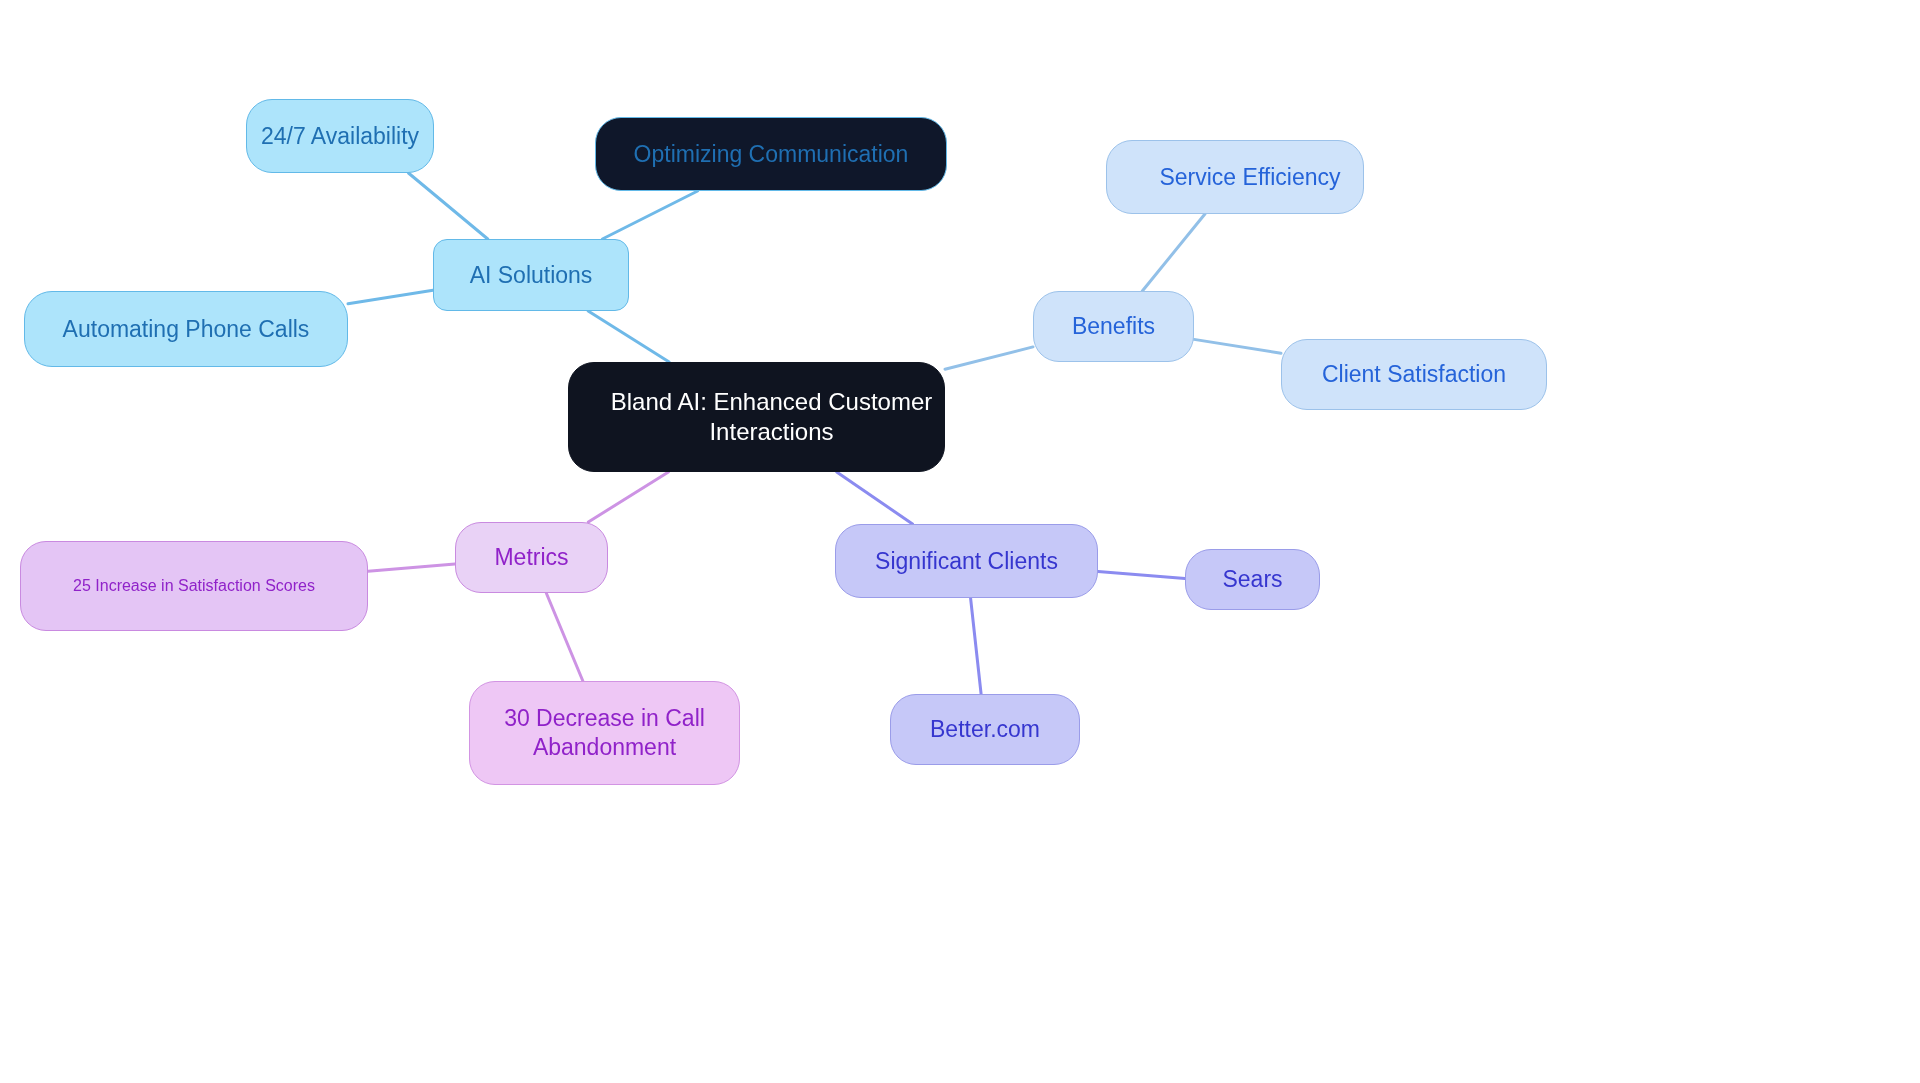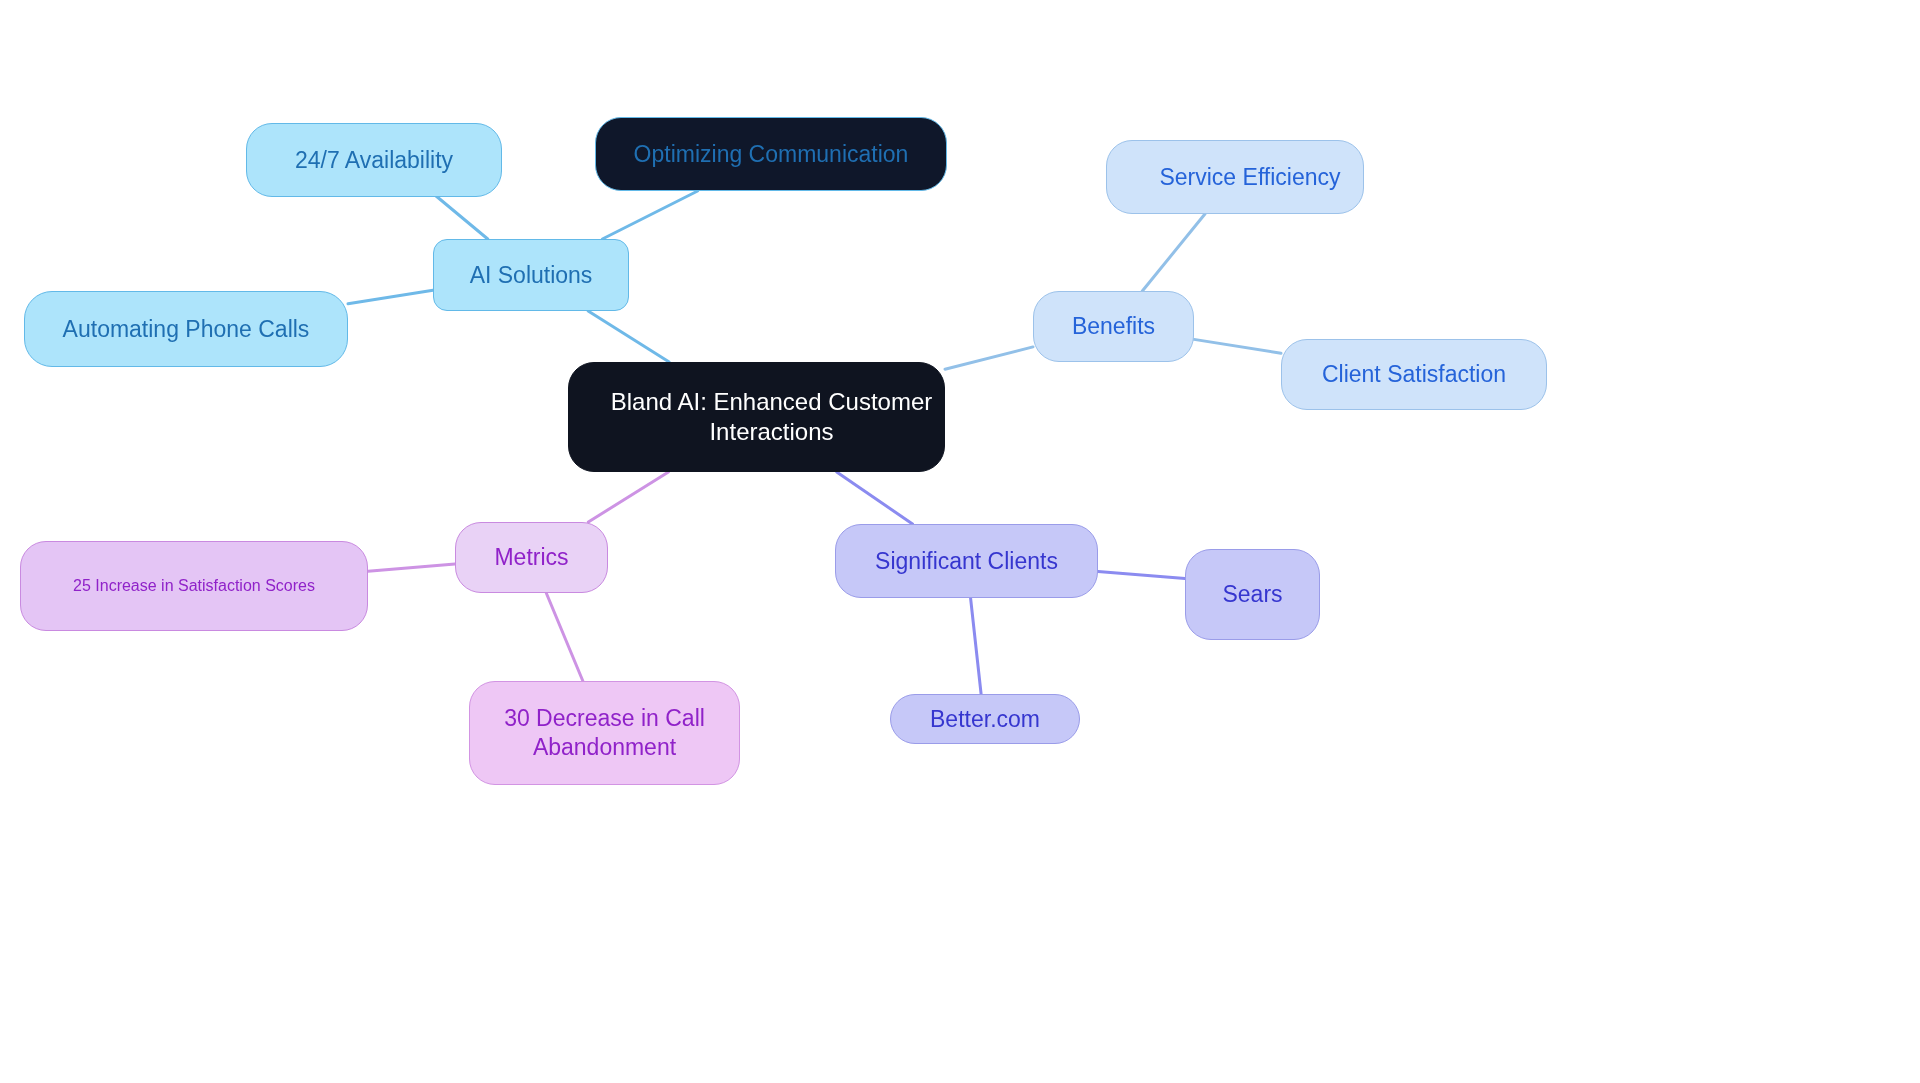--- a/index.html
+++ b/index.html
@@ -59,26 +59,26 @@
       <line x1="668.4217081850534" y1="472" x2="588.3505338078292" y2="522" stroke="#cd93e4" stroke-width="3" stroke-linecap="round"></line>
       <line x1="455" y1="563.96" x2="368" y2="571.3066666666666" stroke="#cd93e4" stroke-width="3" stroke-linecap="round"></line>
       <line x1="546.2663817663818" y1="593" x2="582.8703703703703" y2="681" stroke="#cd93e4" stroke-width="3" stroke-linecap="round"></line>
       <line x1="836.7083333333334" y1="472" x2="912.5416666666666" y2="524" stroke="#8b8bf0" stroke-width="3" stroke-linecap="round"></line>
       <line x1="1098" y1="571.5751748251748" x2="1185" y2="578.5716783216783" stroke="#8b8bf0" stroke-width="3" stroke-linecap="round"></line>
       <line x1="970.5623145400593" y1="598" x2="981.1023738872403" y2="694" stroke="#8b8bf0" stroke-width="3" stroke-linecap="round"></line>
     </svg>
   <div id="node-layer">
       <div class="node" style="left: 568px; top: 362px; width: 377px; height: 110px; background: rgb(15, 20, 32); border-color: rgb(15, 20, 32); color: rgb(255, 255, 255); border-radius: 26px; font-size: 24px; padding-left: 40px;"><span class="node-label">Bland AI: Enhanced Customer Interactions</span></div>
       <div class="node" style="left: 433px; top: 239px; width: 196px; height: 72px; background: rgb(173, 228, 251); border-color: rgb(98, 185, 232); color: rgb(31, 111, 178); border-radius: 14px; font-size: 23px;"><span class="node-label">AI Solutions</span></div>
-      <div class="node" style="left: 246px; top: 99px; width: 256px; height: 74px; background: rgb(173, 228, 251); border-color: rgb(98, 185, 232); color: rgb(31, 111, 178); border-radius: 26px; font-size: 23px; margin-top: 24px;"><span class="node-label">24/7 Availability</span></div>
+      <div class="node" style="left: 246px; top: 99px; width: 188px; height: 74px; background: rgb(173, 228, 251); border-color: rgb(98, 185, 232); color: rgb(31, 111, 178); border-radius: 26px; font-size: 23px;"><span class="node-label">24/7 Availability</span></div>
       <div class="node" style="left: 595px; top: 117px; width: 352px; height: 74px; background: #0f172a; border-color: rgb(98, 185, 232); color: rgb(31, 111, 178); border-radius: 26px; font-size: 23px;"><span class="node-label">Optimizing Communication</span></div>
       <div class="node" style="left: 24px; top: 291px; width: 324px; height: 76px; background: rgb(173, 228, 251); border-color: rgb(98, 185, 232); color: rgb(31, 111, 178); border-radius: 28px; font-size: 23px;"><span class="node-label">Automating Phone Calls</span></div>
       <div class="node" style="left: 1033px; top: 291px; width: 161px; height: 71px; background: rgb(207, 227, 250); border-color: rgb(156, 194, 234); color: rgb(37, 99, 217); border-radius: 26px; font-size: 23px;"><span class="node-label">Benefits</span></div>
       <div class="node" style="left: 1106px; top: 140px; width: 258px; height: 74px; background: rgb(207, 227, 250); border-color: rgb(156, 194, 234); color: rgb(37, 99, 217); border-radius: 26px; font-size: 23px; padding-left: 40px;"><span class="node-label">Service Efficiency</span></div>
       <div class="node" style="left: 1281px; top: 339px; width: 266px; height: 71px; background: rgb(207, 227, 250); border-color: rgb(156, 194, 234); color: rgb(37, 99, 217); border-radius: 26px; font-size: 23px;"><span class="node-label">Client Satisfaction</span></div>
       <div class="node" style="left: 455px; top: 522px; width: 153px; height: 71px; background: rgb(233, 210, 246); border-color: rgb(201, 138, 224); color: rgb(144, 34, 201); border-radius: 26px; font-size: 23px;"><span class="node-label">Metrics</span></div>
       <div class="node" style="left: 20px; top: 541px; width: 348px; height: 90px; background: rgb(228, 197, 245); border-color: rgb(201, 138, 224); color: rgb(144, 34, 201); border-radius: 26px; font-size: 16px;"><span class="node-label">25 Increase in Satisfaction Scores</span></div>
       <div class="node" style="left: 469px; top: 681px; width: 271px; height: 104px; background: rgb(238, 199, 245); border-color: rgb(210, 148, 227); color: rgb(144, 34, 201); border-radius: 26px; font-size: 23px;"><span class="node-label">30 Decrease in Call Abandonment</span></div>
       <div class="node" style="left: 835px; top: 524px; width: 263px; height: 74px; background: rgb(198, 200, 248); border-color: rgb(154, 156, 233); color: rgb(54, 54, 207); border-radius: 26px; font-size: 23px;"><span class="node-label">Significant Clients</span></div>
-      <div class="node" style="left: 1185px; top: 549px; width: 135px; height: 91px; background: rgb(198, 200, 248); border-color: rgb(154, 156, 233); color: rgb(54, 54, 207); border-radius: 26px; font-size: 23px;"><span class="node-label">Sears</span></div>
-      <div class="node" style="left: 890px; top: 694px; width: 190px; height: 50px; background: rgb(198, 200, 248); border-color: rgb(154, 156, 233); color: rgb(54, 54, 207); border-radius: 26px; font-size: 23px;"><span class="node-label">Better.com</span></div>
+      <div class="node" style="left: 1185px; top: 549px; width: 135px; height: 61px; background: rgb(198, 200, 248); border-color: rgb(154, 156, 233); color: rgb(54, 54, 207); border-radius: 26px; font-size: 23px;"><span class="node-label">Sears</span></div>
+      <div class="node" style="left: 890px; top: 694px; width: 190px; height: 71px; background: rgb(198, 200, 248); border-color: rgb(154, 156, 233); color: rgb(54, 54, 207); border-radius: 26px; font-size: 23px;"><span class="node-label">Better.com</span></div>
     </div>
 </div>
 
 </body></html>

